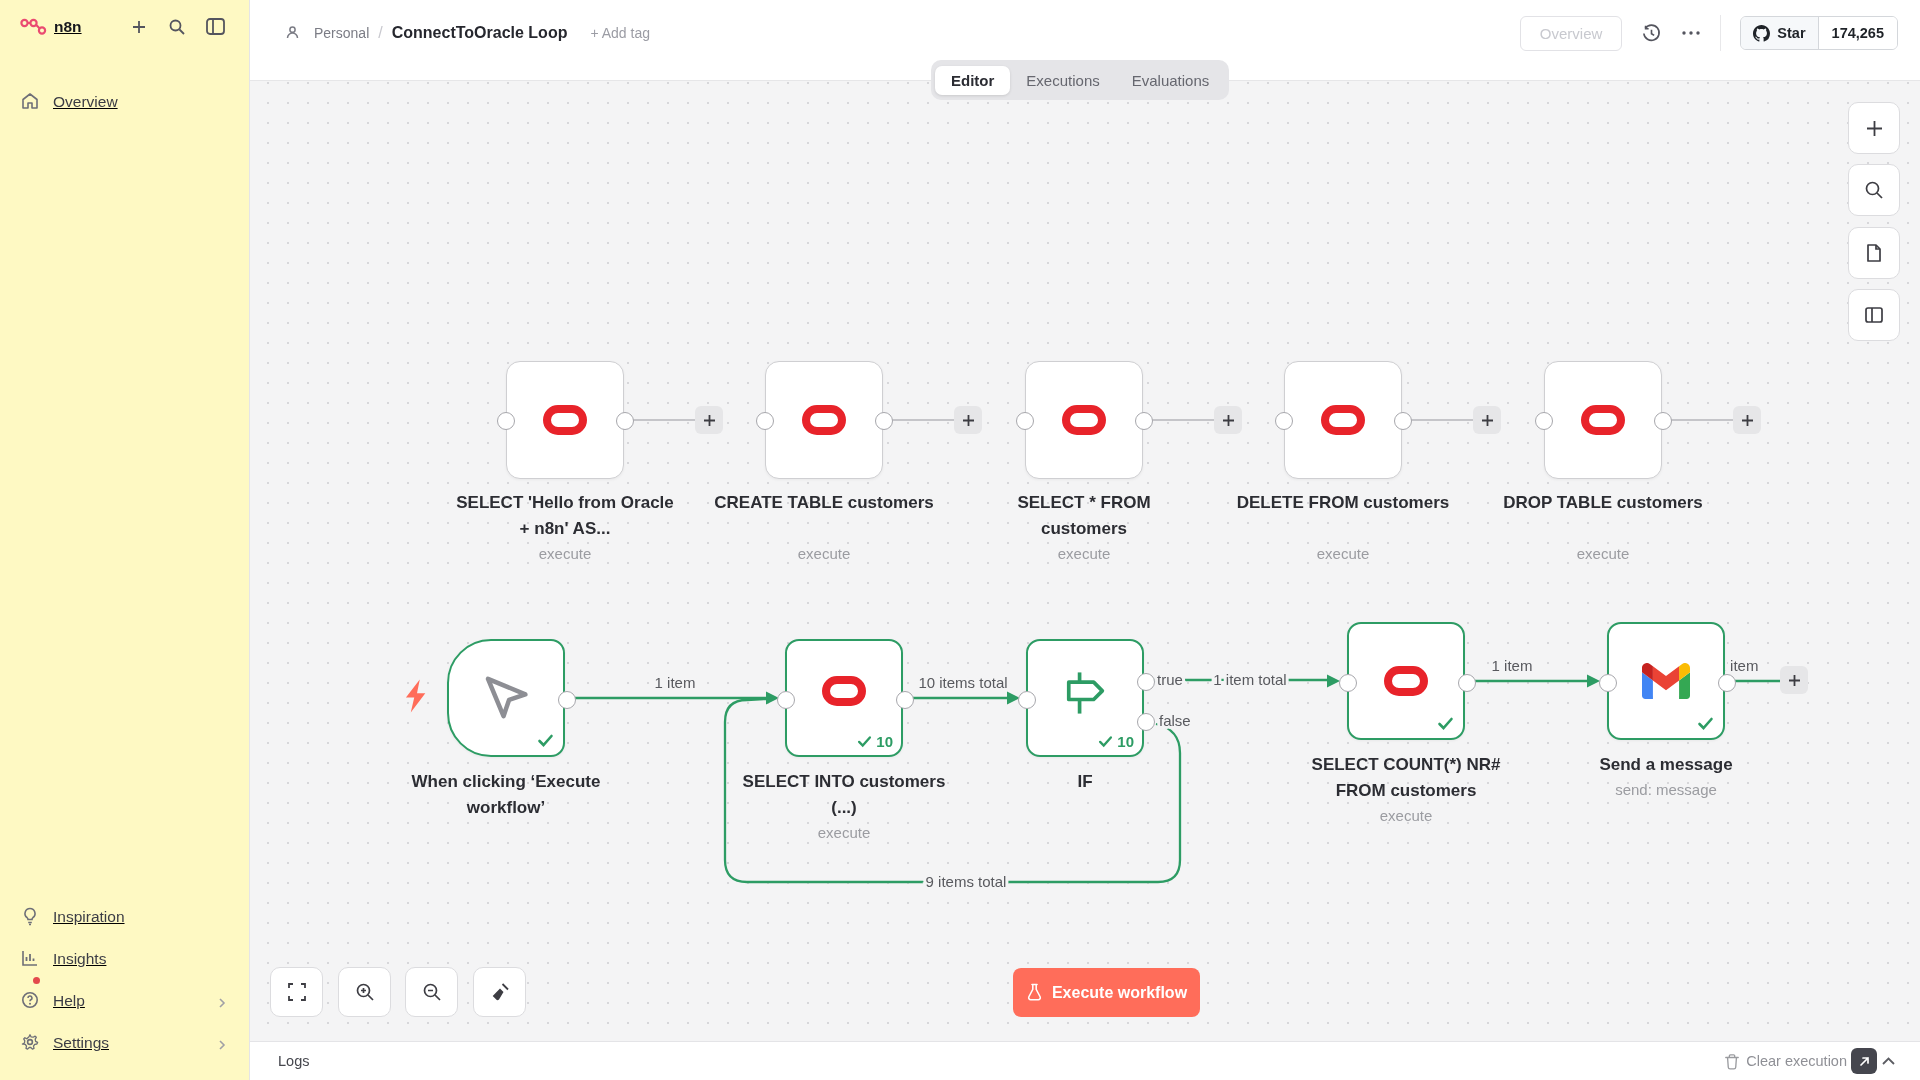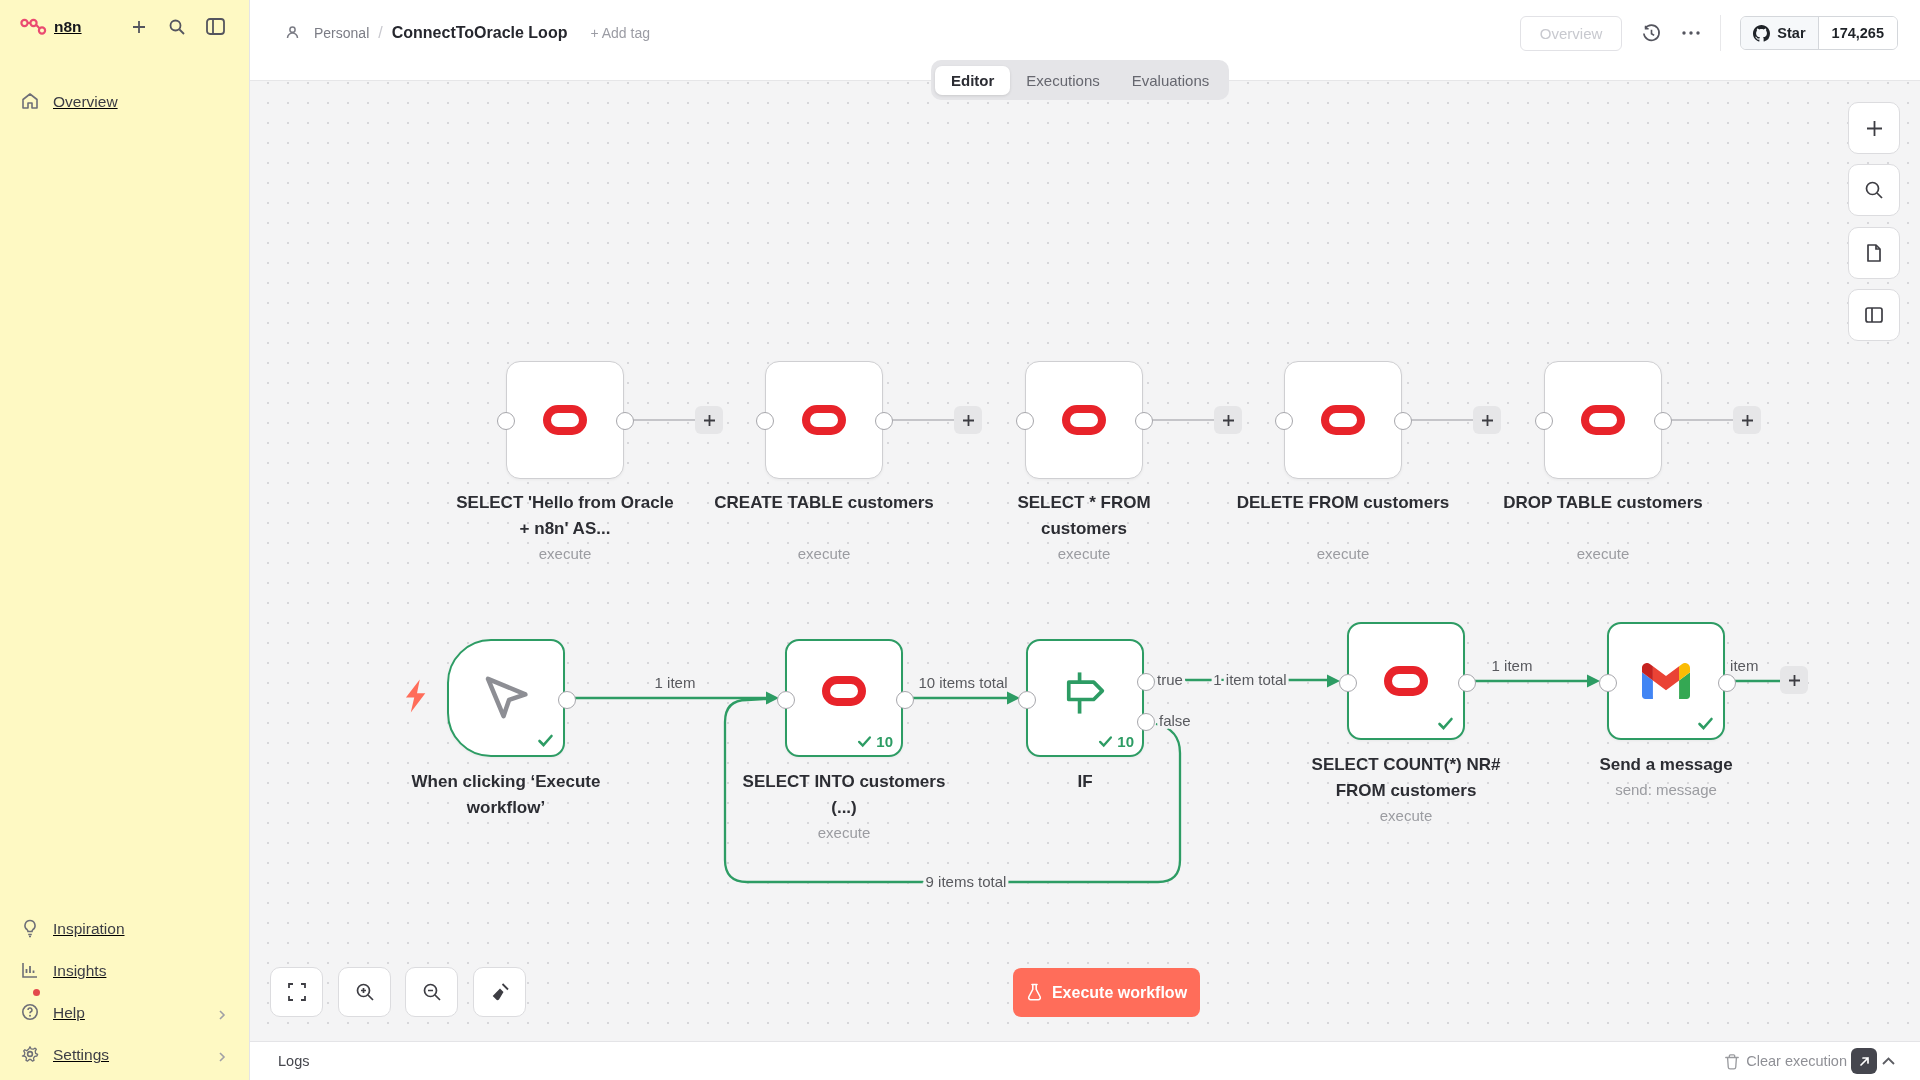--- a/index.html
+++ b/index.html
@@ -10,21 +10,21 @@
   
   .sidebar { width:250px; height:100%; background:#fef9c3; border-right:1px solid #e4e4e7; display:flex; flex-direction:column; flex:0 0 250px;text-decoration:underline; }
   .side-top { display:flex; align-items:center; padding:16px 24px 10px 20px; gap:20px; }
   .logo-wrap { display:flex; align-items:center; gap:7px; }
   .logo-text { font-size:15.5px; font-weight:700; color:#17181d; }
   .side-top-icons { margin-left:auto; display:flex; align-items:center; gap:20px; color:#54555e; }
   .iconbtn { display:flex; align-items:center; justify-content:center; cursor:pointer; }
   .side-menu { padding:22px 0 0 0; }
   .side-item { display:flex; align-items:flex-end; gap:13px; height:42px; padding:0 20px; font-size:15.5px; color:#3c3d45; cursor:pointer; position:relative; }
   .badge-beta { background:#ece4fb; color:#7a4fd2; font-size:11.5px; font-weight:600; padding:2px 9px; border-radius:999px; }
-  .side-bottom { margin-top:auto; padding-bottom:16px; }
+  .side-bottom { margin-top:auto; padding-bottom:28px; }
   .chev-right { margin-left:auto; }
   .help-dot { position:absolute; left:33px; top:9px; width:7px; height:7px; border-radius:50%; background:#e3494c; }
 
   
   .main { flex:1; display:flex; flex-direction:column; position:relative; min-width:0; }
   .topbar { height:81px; background:#fff; border-bottom:1px solid #e6e6e8; display:flex; align-items:center; padding:0 22px 14px 35px; flex:0 0 81px; }
   .crumbs { display:flex; align-items:center; gap:9px; }
   .crumb-proj { color:#7b7c85; font-size:14px; display:flex; align-items:flex-start; gap:14px; }
   .crumb-sep { color:#c9c9cf; font-size:16px; }
   .crumb-title { color:#26272e; font-size:16px; font-weight:600; }

